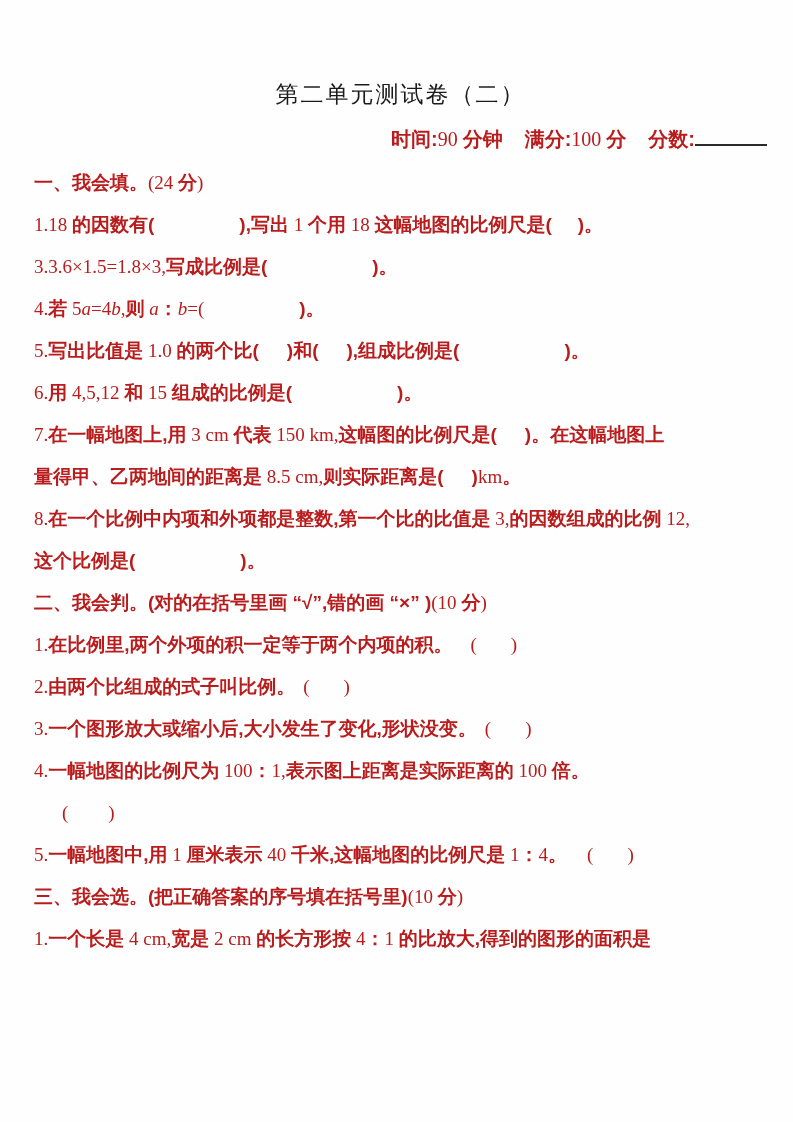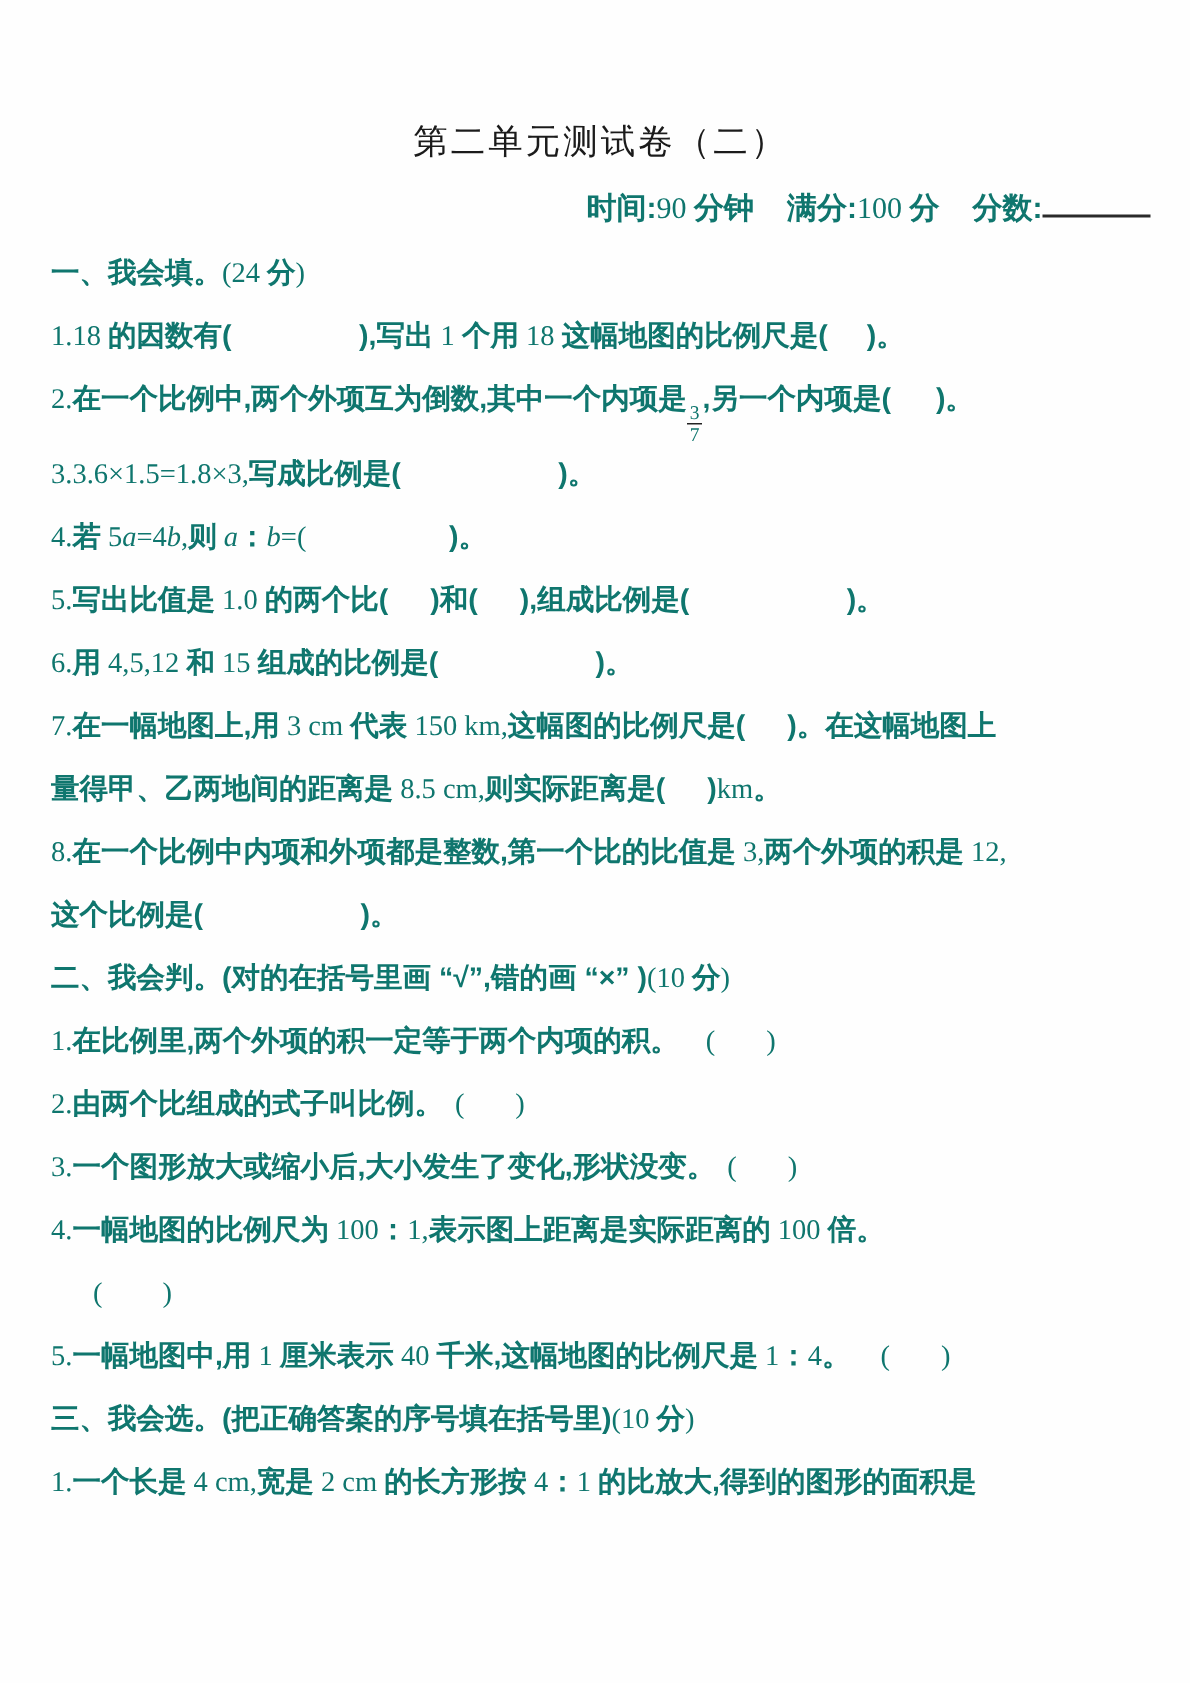--- a/index.html
+++ b/index.html
@@ -9,21 +9,21 @@
     font-family:"Liberation Sans",sans-serif;
   }
   .page{width:793px;height:1122px;box-sizing:border-box;padding:0 26px 0 34px;}
   .title{
     text-align:center;
     font-family:"Liberation Serif","DejaVu Serif",serif;
     font-weight:400;font-size:23px;line-height:30px;
     margin:0;padding-top:80px;letter-spacing:2px;color:#1b1b1b;
   }
   .line{
-    font-size:19px;line-height:42px;white-space:pre-wrap;color:#0f766e;
+    font-size:19px;line-height:42px;white-space:pre-wrap;color:#b91c1c;
   }
   .info{
     text-align:right;font-size:20px;line-height:46px;margin-top:4px;
   }
   #content{margin-top:6px;}
   .cn{font-family:"Liberation Sans","DejaVu Sans",sans-serif;font-weight:700;}
   .num{font-family:"Liberation Serif","DejaVu Serif",serif;font-weight:400;}
   .it{font-family:"Liberation Serif","DejaVu Serif",serif;font-style:italic;font-weight:400;}
   .sup{font-family:"Liberation Serif","DejaVu Serif",serif;font-size:12px;vertical-align:super;line-height:0;}
   .gap{display:inline-block;height:2px;}
@@ -38,28 +38,27 @@
 </style>
 </head>
 <body>
 
 <div class="page">
   <h1 class="title">第二单元测试卷（二）</h1>
   <div id="content">
       <div class="line info"><span class="cn">时间:</span><span class="num">90 </span><span class="cn">分钟</span><span class="gap" style="width: 22px;"></span><span class="cn">满分:</span><span class="num">100 </span><span class="cn">分</span><span class="gap" style="width: 22px;"></span><span class="cn">分数:</span><span class="blankline" style="width: 72px;"></span></div>
       <div class="line"><span class="cn">一、我会填。</span><span class="num">(24 </span><span class="cn">分</span><span class="num">)</span></div>
       <div class="line"><span class="num">1.18 </span><span class="cn">的因数有(</span><span class="gap" style="width: 85px;"></span><span class="cn">),写出</span><span class="num"> 1 </span><span class="cn">个用</span><span class="num"> 18 </span><span class="cn">这幅地图的比例尺是(</span><span class="gap" style="width: 26px;"></span><span class="cn">)。</span></div>
-      <div class="line"><span class="num">2.</span><span class="cn">在一个比例中,两个外项互为倒数,其中一个内项是</span><span class="frac"><span class="fnum">3</span><span class="fden">7</span></span><span class="cn">,另一个内项是(</span><span class="gap" style="width: 30px;"></span><span class="cn">)。</span></div>
       <div class="line"><span class="num">3.3.6×1.5=1.8×3,</span><span class="cn">写成比例是(</span><span class="gap" style="width: 105px;"></span><span class="cn">)。</span></div>
       <div class="line"><span class="num">4.</span><span class="cn">若</span><span class="num"> 5</span><span class="it">a</span><span class="num">=4</span><span class="it">b</span><span class="num">,</span><span class="cn">则</span><span class="num"> </span><span class="it">a</span><span class="cn">：</span><span class="it">b</span><span class="num">=(</span><span class="gap" style="width: 95px;"></span><span class="cn">)。</span></div>
       <div class="line"><span class="num">5.</span><span class="cn">写出比值是</span><span class="num"> 1.0 </span><span class="cn">的两个比(</span><span class="gap" style="width: 28px;"></span><span class="cn">)和(</span><span class="gap" style="width: 28px;"></span><span class="cn">),组成比例是(</span><span class="gap" style="width: 105px;"></span><span class="cn">)。</span></div>
       <div class="line"><span class="num">6.</span><span class="cn">用</span><span class="num"> 4,5,12 </span><span class="cn">和</span><span class="num"> 15 </span><span class="cn">组成的比例是(</span><span class="gap" style="width: 105px;"></span><span class="cn">)。</span></div>
       <div class="line"><span class="num">7.</span><span class="cn">在一幅地图上,用</span><span class="num"> 3 cm </span><span class="cn">代表</span><span class="num"> 150 km,</span><span class="cn">这幅图的比例尺是(</span><span class="gap" style="width: 28px;"></span><span class="cn">)。在这幅地图上</span></div>
       <div class="line"><span class="cn">量得甲、乙两地间的距离是</span><span class="num"> 8.5 cm,</span><span class="cn">则实际距离是(</span><span class="gap" style="width: 28px;"></span><span class="cn">)</span><span class="num">km</span><span class="cn">。</span></div>
-      <div class="line"><span class="num">8.</span><span class="cn">在一个比例中内项和外项都是整数,第一个比的比值是</span><span class="num"> 3,</span><span class="cn">两个外项的积是</span><span class="num"> 12,</span></div>
+      <div class="line"><span class="num">8.</span><span class="cn">在一个比例中内项和外项都是整数,第一个比的比值是</span><span class="num"> 3,</span><span class="cn">的因数组成的比例</span><span class="num"> 12,</span></div>
       <div class="line"><span class="cn">这个比例是(</span><span class="gap" style="width: 105px;"></span><span class="cn">)。</span></div>
       <div class="line"><span class="cn">二、我会判。(对的在括号里画 “√”,错的画 “×” )</span><span class="num">(10 </span><span class="cn">分</span><span class="num">)</span></div>
       <div class="line"><span class="num">1.</span><span class="cn">在比例里,两个外项的积一定等于两个内项的积。</span><span class="gap" style="width: 18px;"></span><span class="num">(</span><span class="gap" style="width: 34px;"></span><span class="num">)</span></div>
       <div class="line"><span class="num">2.</span><span class="cn">由两个比组成的式子叫比例。</span><span class="gap" style="width: 8px;"></span><span class="num">(</span><span class="gap" style="width: 34px;"></span><span class="num">)</span></div>
       <div class="line"><span class="num">3.</span><span class="cn">一个图形放大或缩小后,大小发生了变化,形状没变。</span><span class="gap" style="width: 8px;"></span><span class="num">(</span><span class="gap" style="width: 34px;"></span><span class="num">)</span></div>
       <div class="line"><span class="num">4.</span><span class="cn">一幅地图的比例尺为</span><span class="num"> 100</span><span class="cn">：</span><span class="num">1,</span><span class="cn">表示图上距离是实际距离的</span><span class="num"> 100 </span><span class="cn">倍。</span></div>
       <div class="line" style="padding-left: 28px;"><span class="num">(</span><span class="gap" style="width: 40px;"></span><span class="num">)</span></div>
       <div class="line"><span class="num">5.</span><span class="cn">一幅地图中,用</span><span class="num"> 1 </span><span class="cn">厘米表示</span><span class="num"> 40 </span><span class="cn">千米,这幅地图的比例尺是</span><span class="num"> 1</span><span class="cn">：</span><span class="num">4</span><span class="cn">。</span><span class="gap" style="width: 20px;"></span><span class="num">(</span><span class="gap" style="width: 34px;"></span><span class="num">)</span></div>
       <div class="line"><span class="cn">三、我会选。(把正确答案的序号填在括号里)</span><span class="num">(10 </span><span class="cn">分</span><span class="num">)</span></div>
       <div class="line"><span class="num">1.</span><span class="cn">一个长是</span><span class="num"> 4 cm,</span><span class="cn">宽是</span><span class="num"> 2 cm </span><span class="cn">的长方形按</span><span class="num"> 4</span><span class="cn">：</span><span class="num">1 </span><span class="cn">的比放大,得到的图形的面积是</span></div>

